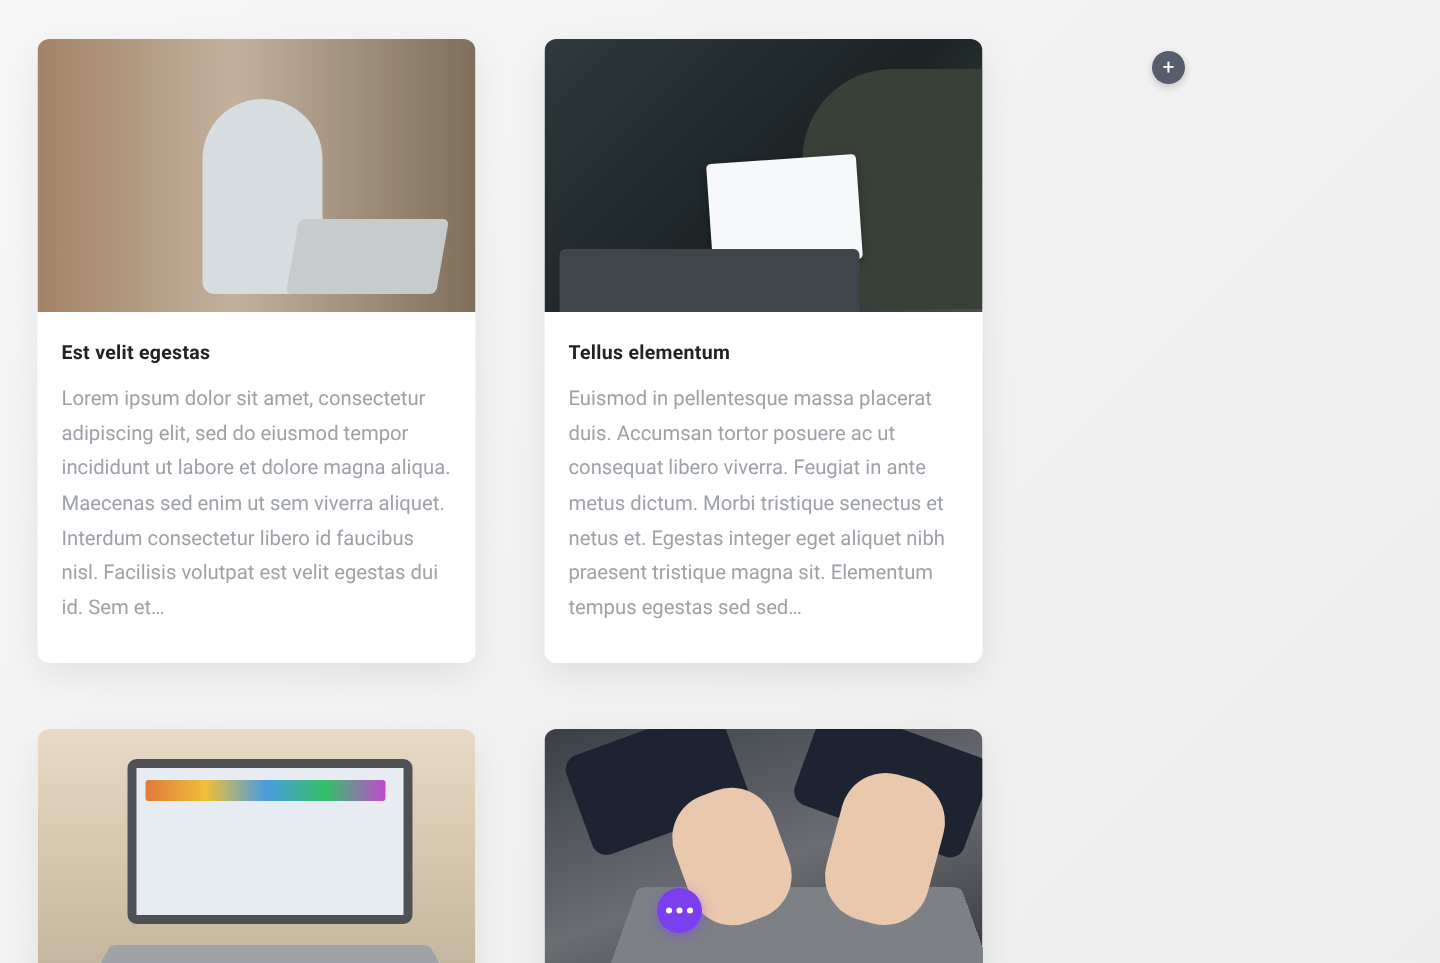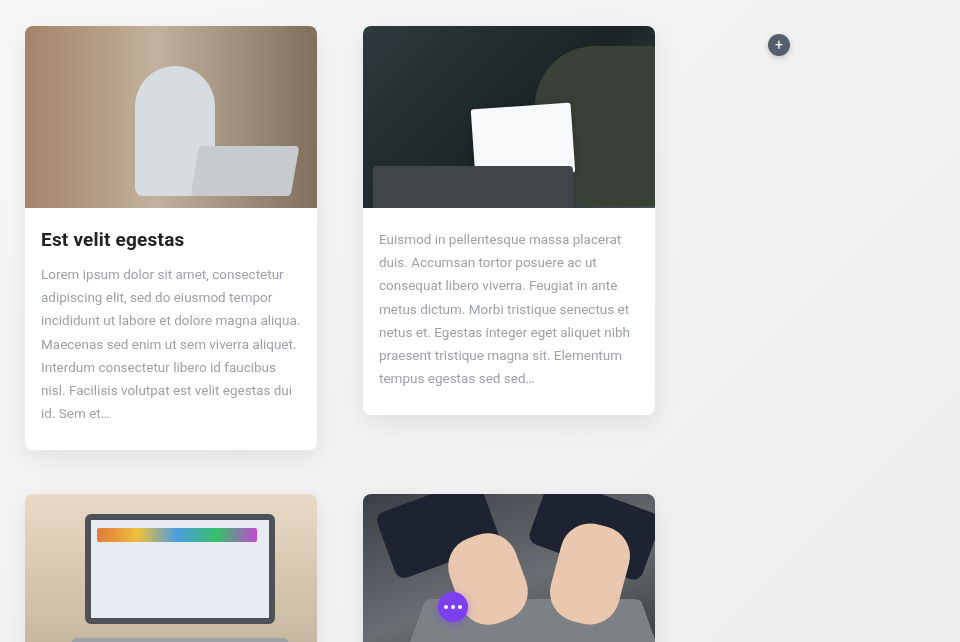--- a/index.html
+++ b/index.html
@@ -29,21 +29,21 @@
   .card-image {
     width: 100%;
     height: 182px;
     position: relative;
     overflow: hidden;
   }
   .card-body {
     padding: 20px 16px 24px 16px;
   }
   .card-title {
-    font-size: 19px;
+    font-size: 13px;
     font-weight: 700;
     color: #222;
     margin-bottom: 12px;
     letter-spacing: 0.2px;
   }
   .card-text {
     font-size: 13.5px;
     line-height: 1.72;
     color: #9da2a8;
   }
@@ -137,20 +137,21 @@
     </div>
   </div>
 
   <div class="card">
     <div class="card-image img-desk">
       <div class="shape arm"></div>
       <div class="shape note"></div>
       <div class="shape kb"></div>
     </div>
     <div class="card-body">
+      <h3 class="card-title">Tellus elementum</h3>
       <p class="card-text">Euismod in pellentesque massa placerat duis. Accumsan tortor posuere ac ut consequat libero viverra. Feugiat in ante metus dictum. Morbi tristique senectus et netus et. Egestas integer eget aliquet nibh praesent tristique magna sit. Elementum tempus egestas sed sed…</p>
     </div>
   </div>
 
   <div class="card">
     <div class="card-image img-laptop1">
       <div class="shape screen"></div>
       <div class="shape rowicons"></div>
       <div class="shape base"></div>
     </div>

